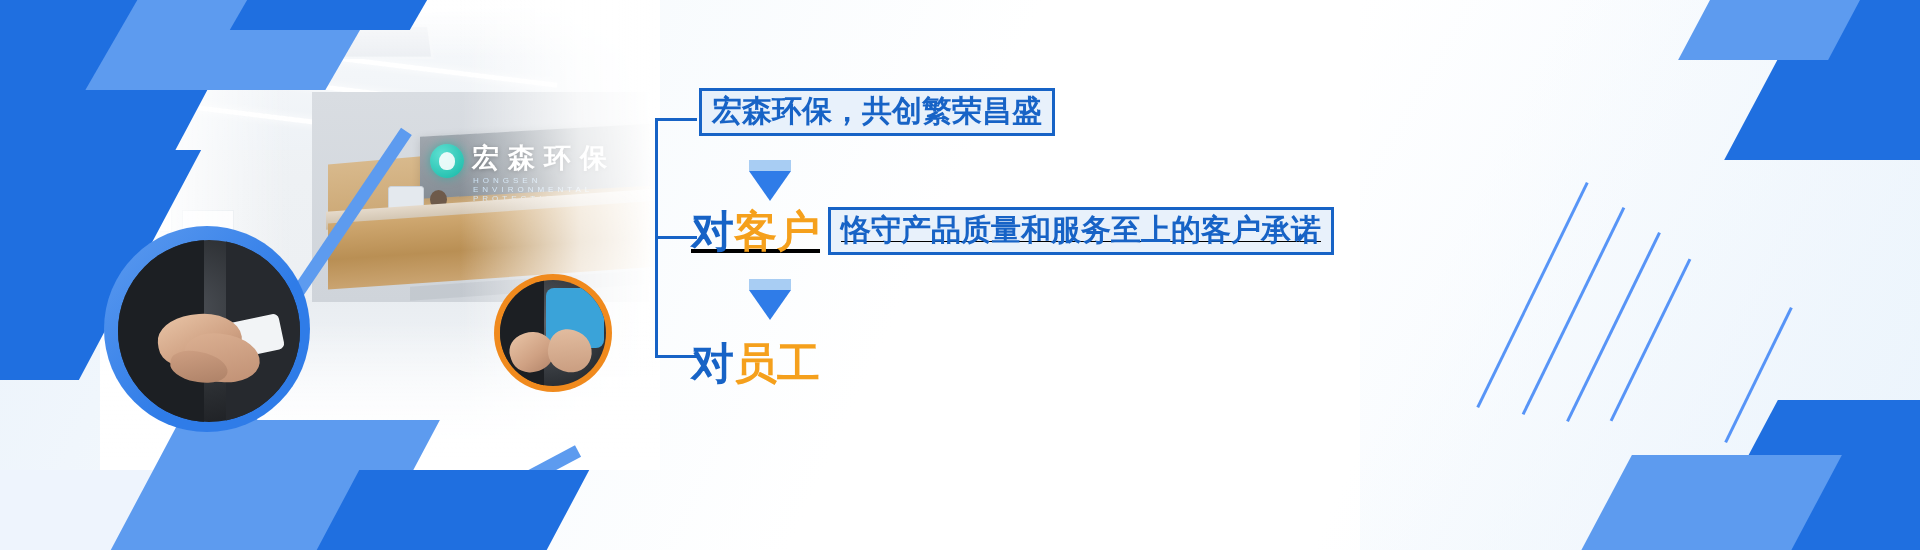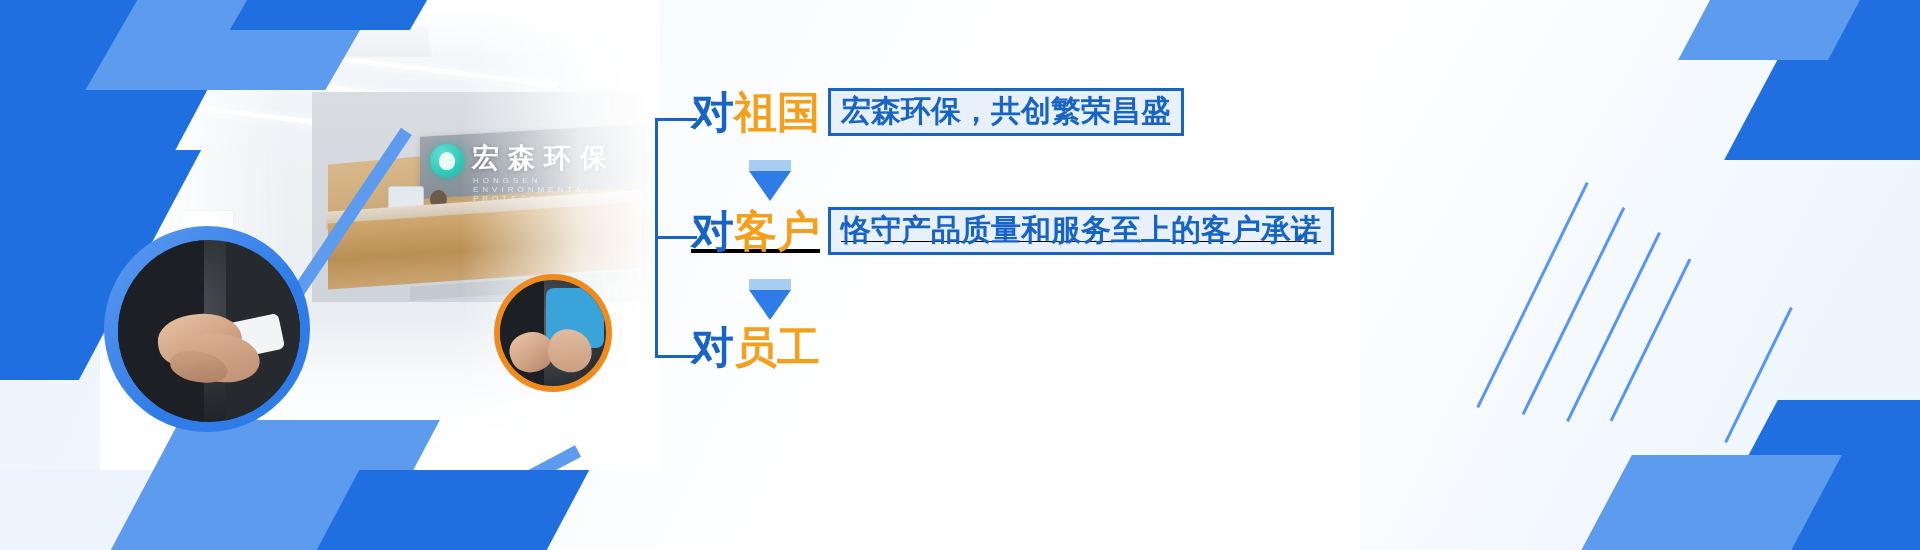--- a/index.html
+++ b/index.html
@@ -131,21 +131,21 @@
   .bracket{position:absolute;left:10px;top:118px;width:60px;height:240px;}
   .bracket-v{position:absolute;left:0;top:0;width:3px;height:240px;background:#1763c6;}
   .bracket-h{position:absolute;left:0;width:42px;height:3px;background:#1763c6;}
   .bh-1{top:0;}
   .bh-2{top:118px;}
   .bh-3{top:237px;}
 
   .row{position:absolute;left:46px;display:flex;align-items:center;}
   .row-1{top:88px;}
   .row-2{top:207px;text-decoration:underline;}
-  .row-3{top:326px;}
+  .row-3{top:342px;}
 
   .lead{font-size:43px;font-weight:700;line-height:1;letter-spacing:0;
     font-family:"DejaVu Sans","Liberation Sans",sans-serif;white-space:nowrap;}
   .lead .w1{color:#1763c6;}
   .lead .w2{color:#f5a01c;}
 
   .slogan{margin-left:8px;position:relative;display:inline-block;
     background:#e8f1fb;border:3px solid #1763c6;padding:5px 10px 7px 10px;}
   .slogan-txt{font-size:30px;font-weight:700;color:#1763c6;line-height:1;white-space:nowrap;
     font-family:"DejaVu Sans","Liberation Sans",sans-serif;}
@@ -237,23 +237,20 @@
   <div class="content">
 
     <div class="bracket">
       <div class="bracket-v"></div>
       <div class="bracket-h bh-1"></div>
       <div class="bracket-h bh-2"></div>
       <div class="bracket-h bh-3"></div>
     </div>
 
     <div class="row row-1">
-      <div class="lead">
-        <span class="w1">对</span><span class="w2">祖国</span>
-      </div>
       <div class="slogan">
         <span class="slogan-txt">宏森环保，共创繁荣昌盛</span>
       </div>
     </div>
 
     <div class="arrow arrow-1">
       <div class="arrow-cap"></div>
       <div class="arrow-tri"></div>
     </div>
 

